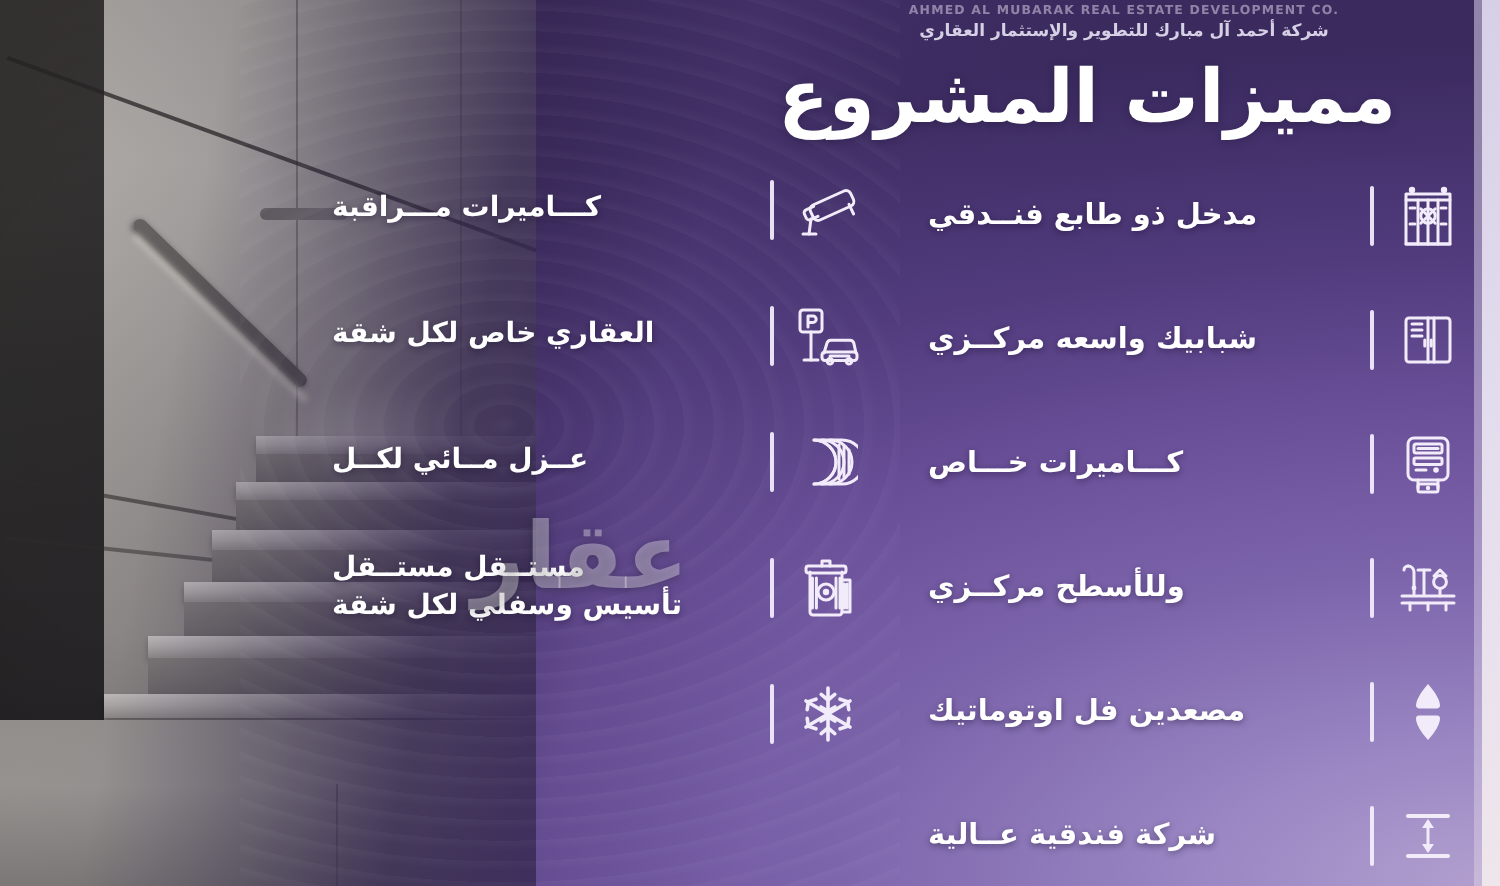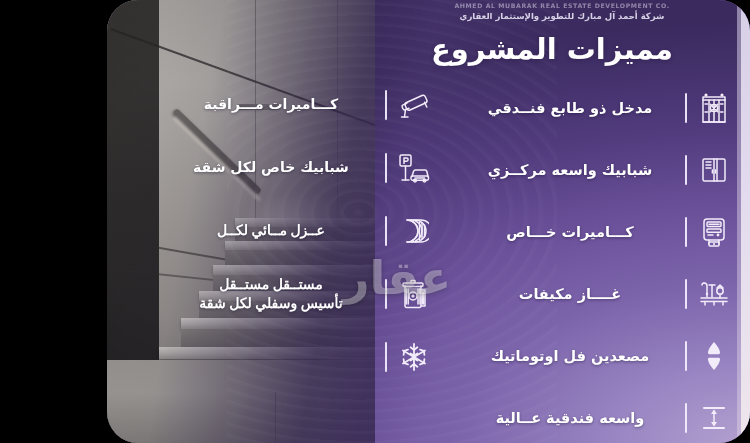--- a/index.html
+++ b/index.html
@@ -2,23 +2,22 @@
 <html lang="ar" dir="rtl"><head>
 <meta charset="utf-8">
 <style>
   html,body{margin:0;padding:0;}
   body{
     width:750px;height:443px;overflow:hidden;
     background:#000;
     font-family:"DejaVu Sans","Liberation Sans",sans-serif;
   }
   #poster{
-    position:relative;width:643px;height:443px;overflow:hidden;
+    position:relative;width:750px;height:443px;overflow:hidden;
     background:#1b1424;
-    border-radius:31px;
   }
 
   
   .bg-purple{
     position:absolute;inset:0;
     background:
       radial-gradient(120% 95% at 100% 100%, #b3a0cf 0%, #9b88c4 16%, #7c64ab 38%, #6a5099 56%, #513b7d 75%, #3a2a5e 100%),
       linear-gradient(100deg, #211936 0%, #33254f 22%, #4c3779 45%, #6a5099 70%, #8f79b9 100%);
     background-blend-mode:normal;
   }
@@ -143,21 +142,21 @@
     direction:ltr;white-space:nowrap;line-height:9px;font-weight:700;
   }
   .logo .ar{
     font-size:8.5px;color:rgba(236,231,247,.88);line-height:13px;white-space:nowrap;
     font-weight:700;
   }
 
   
   .title{
     position:absolute;top:32px;right:52px;width:292px;text-align:center;
-    color:#ffffff;font-size:29px;font-weight:700;line-height:34px;
+    color:#ffffff;font-size:37px;font-weight:700;line-height:34px;
     text-shadow:0 1px 4px rgba(30,18,50,.35);
     white-space:nowrap;
   }
 
   
   .col{position:absolute;}
   .col-right{right:18px;top:80px;width:270px;}
   .col-left{right:318px;top:76px;width:268px;}
 
   .feat{
@@ -171,26 +170,26 @@
     width:36px;height:40px;flex:0 0 36px;
     display:flex;align-items:center;justify-content:center;
     color:#f2ecfa;
   }
   .feat .bar{
     width:2px;height:30px;flex:0 0 2px;border-radius:1px;
     background:rgba(245,240,255,.92);
   }
   .feat .lbl{
     flex:1 1 auto;color:#ffffff;font-size:14.5px;line-height:19px;
-    font-weight:600;text-align:center;letter-spacing:.1px;
+    font-weight:600;text-align:left;letter-spacing:.1px;
     text-shadow:0 1px 3px rgba(25,15,45,.45);
     padding-inline-end:2px;
   }
   .col-left .feat .lbl{font-size:14px;}
-  .feat .lbl .l2{display:block;font-family:Liberation Serif, serif;}
+  .feat .lbl .l2{display:block;}
 
   svg{display:block;}
   .ln{fill:none;stroke:currentColor;stroke-width:1.5;stroke-linecap:round;stroke-linejoin:round;}
   .fl{fill:currentColor;stroke:none;}
 
   
   .wm-aqar{
     position:absolute;left:236px;top:247px;
     font-size:46px;font-weight:700;color:rgba(255,255,255,.34);
     letter-spacing:-1px;line-height:62px;
@@ -323,21 +322,21 @@
           <circle class="ln" cx="22" cy="12" r="3.2"></circle>
           <path class="ln" d="M22 15.2 L22 19"></path>
           <path class="ln" d="M19 9 L22 6 L25 9"></path>
           <path class="ln" d="M3 19 L29 19"></path>
           <path class="ln" d="M3 22.5 L29 22.5"></path>
           <path class="ln" d="M7 22.5 L7 26 M16 22.5 L16 26 M25 22.5 L25 26"></path>
           <circle class="fl" cx="9" cy="15" r="1.2"></circle>
         </svg>
       </div>
       <div class="bar"></div>
-      <div class="lbl">غــــاز مكيفات</div>
+      <div class="lbl">وللأسطح مركــزي</div>
     </div>
 
     <div class="feat">
       <div class="ico">
         <svg width="26" height="34" viewBox="0 0 26 34">
           <path class="fl" d="M13 3 C16.5 7 19 11 19 13.8 C19 14.6 18.4 15.2 17.6 15.2 H8.4 C7.6 15.2 7 14.6 7 13.8 C7 11 9.5 7 13 3 Z"></path>
           <path class="fl" d="M13 31 C9.5 27 7 23 7 20.2 C7 19.4 7.6 18.8 8.4 18.8 H17.6 C18.4 18.8 19 19.4 19 20.2 C19 23 16.5 27 13 31 Z"></path>
         </svg>
       </div>
       <div class="bar"></div>
@@ -348,21 +347,21 @@
       <div class="ico">
         <svg width="30" height="30" viewBox="0 0 30 30">
           <path class="ln" style="stroke-width:2" d="M5 5 L25 5"></path>
           <path class="ln" style="stroke-width:2" d="M5 25 L25 25"></path>
           <path class="ln" d="M15 8 L15 22"></path>
           <path class="fl" d="M15 6.5 L18 11 L12 11 Z"></path>
           <path class="fl" d="M15 23.5 L18 19 L12 19 Z"></path>
         </svg>
       </div>
       <div class="bar"></div>
-      <div class="lbl">واسعه فندقية عــالية</div>
+      <div class="lbl">شركة فندقية عــالية</div>
     </div>
 
   </div>
 
   <div class="col col-left">
 
     <div class="feat">
       <div class="ico">
         <svg width="32" height="30" viewBox="0 0 32 30">
           <path class="ln" d="M8.5 12.5 L24 5.5 a2.5 2.5 0 0 1 3.3 1.2 l1.4 3 a2.5 2.5 0 0 1 -1.2 3.3 L12 20 a2.5 2.5 0 0 1 -3.3 -1.2 l-1.4 -3 a2.5 2.5 0 0 1 1.2 -3.3 Z"></path>
@@ -387,21 +386,21 @@
           <path class="ln" d="M5 28 L12 28"></path>
           <path class="ln" d="M15 24.5 L16.5 19.5 a2 2 0 0 1 1.9 -1.4 h9.6 a2 2 0 0 1 1.9 1.4 L31 24.5"></path>
           <rect class="ln" x="14" y="24" width="17.5" height="4.2" rx="1.4"></rect>
           <circle class="ln" cx="18" cy="28.6" r="1.4"></circle>
           <circle class="ln" cx="27.5" cy="28.6" r="1.4"></circle>
           <path class="ln" d="M18 26 L27.5 26"></path>
         </svg>
       </div>
       <div class="bar"></div>
       <div class="lbl">
-        <span>شبابيك خاص لكل شقة</span>
+        <span>العقاري خاص لكل شقة</span>
       </div>
     </div>
 
     <div class="feat">
       <div class="ico">
         <svg width="30" height="30" viewBox="0 0 30 30">
           <path class="ln" d="M8 4 L22 4 a5 5 0 0 1 0 22 L8 26 a5 5 0 0 0 0 -22 Z"></path>
           <path class="ln" d="M8 4 a5 5 0 0 1 0 22"></path>
           <path class="ln" d="M12 4 a5 5 0 0 1 0 22"></path>
           <path class="ln" d="M16 4 a5 5 0 0 1 0 22"></path>

